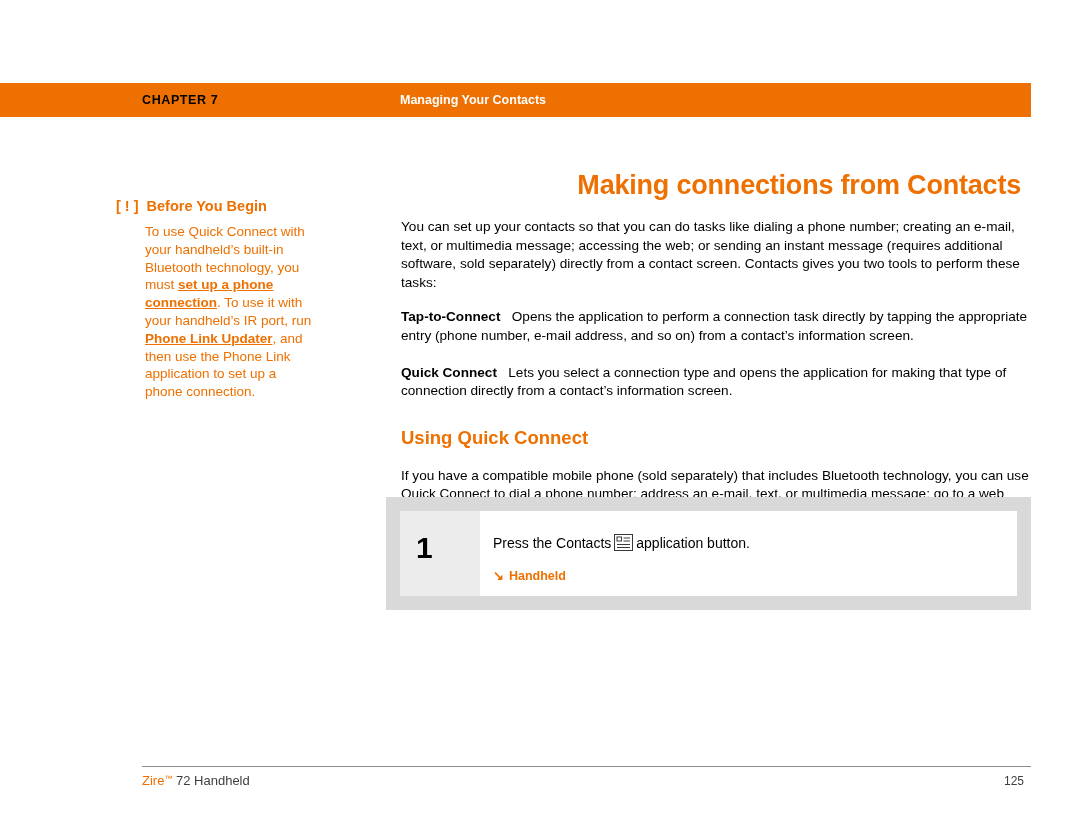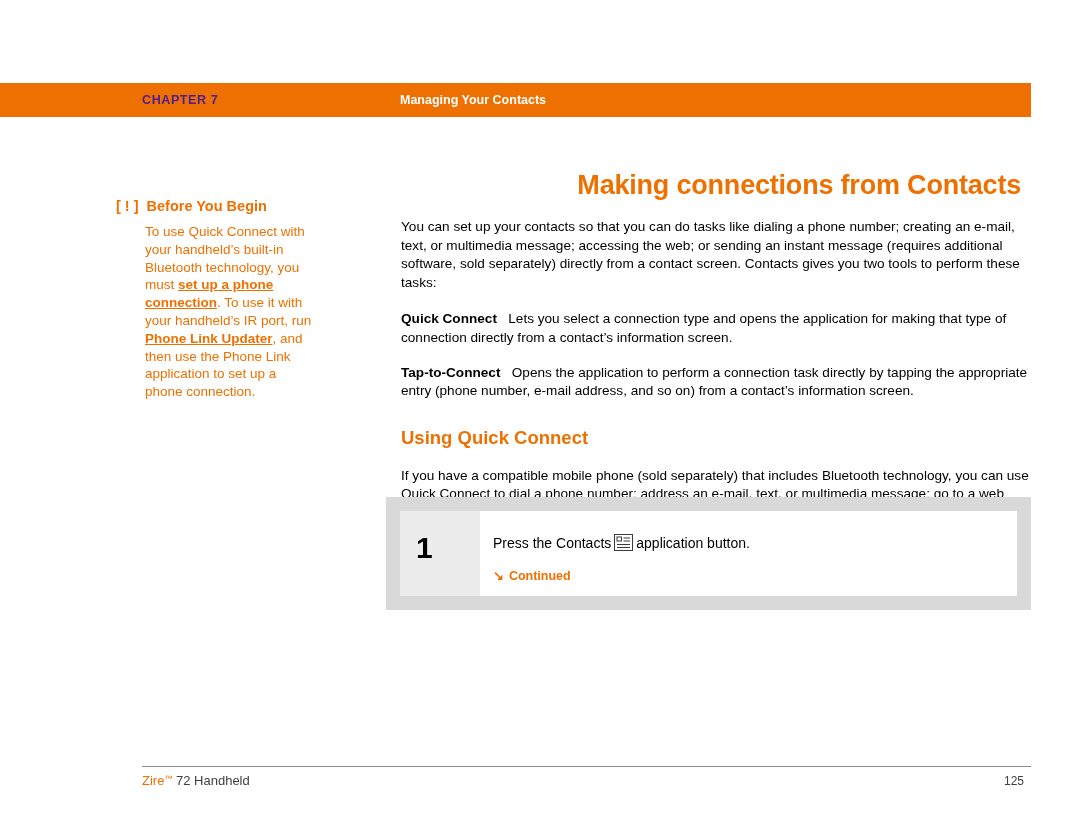--- a/index.html
+++ b/index.html
@@ -24,21 +24,21 @@
     background: #ee7000;
     color: #ffffff;
   }
   .header-chapter {
     position: absolute;
     left: 142px;
     top: 10px;
     font-size: 12.5px;
     font-weight: bold;
     letter-spacing: 0.6px;
-    color: #4c1d95;
+    color: #000000;
   }
   .header-section {
     position: absolute;
     left: 400px;
     top: 10px;
     font-size: 12.5px;
     font-weight: bold;
     color: #ffffff;
   }
   
@@ -223,41 +223,41 @@
   <div class="sidebar-body">
     <p class="para2"><span>To use Quick Connect with your handheld’s built-in Bluetooth technology, you must </span><span class="link">set up a phone connection</span><span>. To use it with your handheld’s IR port, run </span><span class="link">Phone Link Updater</span><span>, and then use the Phone Link application to set up a phone connection.</span></p>
   </div>
 </div>
 
 <div class="main">
   <h1 class="page-title">Making connections from Contacts</h1>
 
   <div class="body-text"><span>You can set up your contacts so that you can do tasks like dialing a phone number; creating an e-mail, text, or multimedia message; accessing the web; or sending an instant message (</span><span>requires additional software, sold separately</span><span>) directly from a contact screen. Contacts gives you two tools to perform these tasks:</span></div>
 
+  <div class="body-text tight"><span class="bold">Tap-to-Connect</span><span>&nbsp;&nbsp;&nbsp;</span><span>Opens the application to perform a connection task directly by tapping the appropriate entry (phone number, e-mail address, and so on) from a contact’s information screen.</span></div>
+
   <div class="body-text"><span class="bold">Quick Connect</span><span>&nbsp;&nbsp;&nbsp;</span><span>Lets you select a connection type and opens the application for making that type of connection directly from a contact’s information screen.</span></div>
-
-  <div class="body-text tight"><span class="bold">Tap-to-Connect</span><span>&nbsp;&nbsp;&nbsp;</span><span>Opens the application to perform a connection task directly by tapping the appropriate entry (phone number, e-mail address, and so on) from a contact’s information screen.</span></div>
 
   <h2 class="section-title">Using Quick Connect</h2>
 
   <div class="body-text">If you have a compatible mobile phone (sold separately) that includes Bluetooth technology, you can use Quick Connect to dial a phone number; address an e-mail, text, or multimedia message; go to a web site; or send an instant message (requires additional software, sold separately) directly from a contact.</div>
 </div>
 
 <div class="step-box">
   <div class="step-inner">
     <div class="step-numcell">
       <div class="step-num">1</div>
     </div>
     <div class="step-text"><span>Press the Contacts</span><span class="contacts-icon"><svg width="19" height="17" viewBox="0 0 19 17">
             <rect x="0.5" y="0.5" width="18" height="16" fill="none" stroke="#3a3a3a" stroke-width="1"></rect>
             <rect x="3" y="3" width="4.5" height="4" fill="none" stroke="#3a3a3a" stroke-width="1"></rect>
             <line x1="9.5" y1="4" x2="16" y2="4" stroke="#3a3a3a" stroke-width="1"></line>
             <line x1="9.5" y1="7" x2="16" y2="7" stroke="#3a3a3a" stroke-width="1"></line>
             <line x1="3" y1="10.5" x2="16" y2="10.5" stroke="#3a3a3a" stroke-width="1"></line>
             <line x1="3" y1="13.5" x2="16" y2="13.5" stroke="#3a3a3a" stroke-width="1"></line>
           </svg></span><span>application button.</span></div>
-    <div class="step-continued"><span class="arrow-glyph" style="font-size: 13px; font-weight: bold;">↘</span><span>Continued</span></div>
+    <div class="step-continued"><span class="arrow-glyph" style="font-size: 13px; font-weight: bold;">↘</span><span>Handheld</span></div>
   </div>
 </div>
 
 <div class="footer-rule"></div>
 <div class="footer-left"><span>Zire</span><span class="tm">™</span><span class="grey"> 72 Handheld</span></div>
 <div class="footer-page">125</div>
 
 </body></html>

